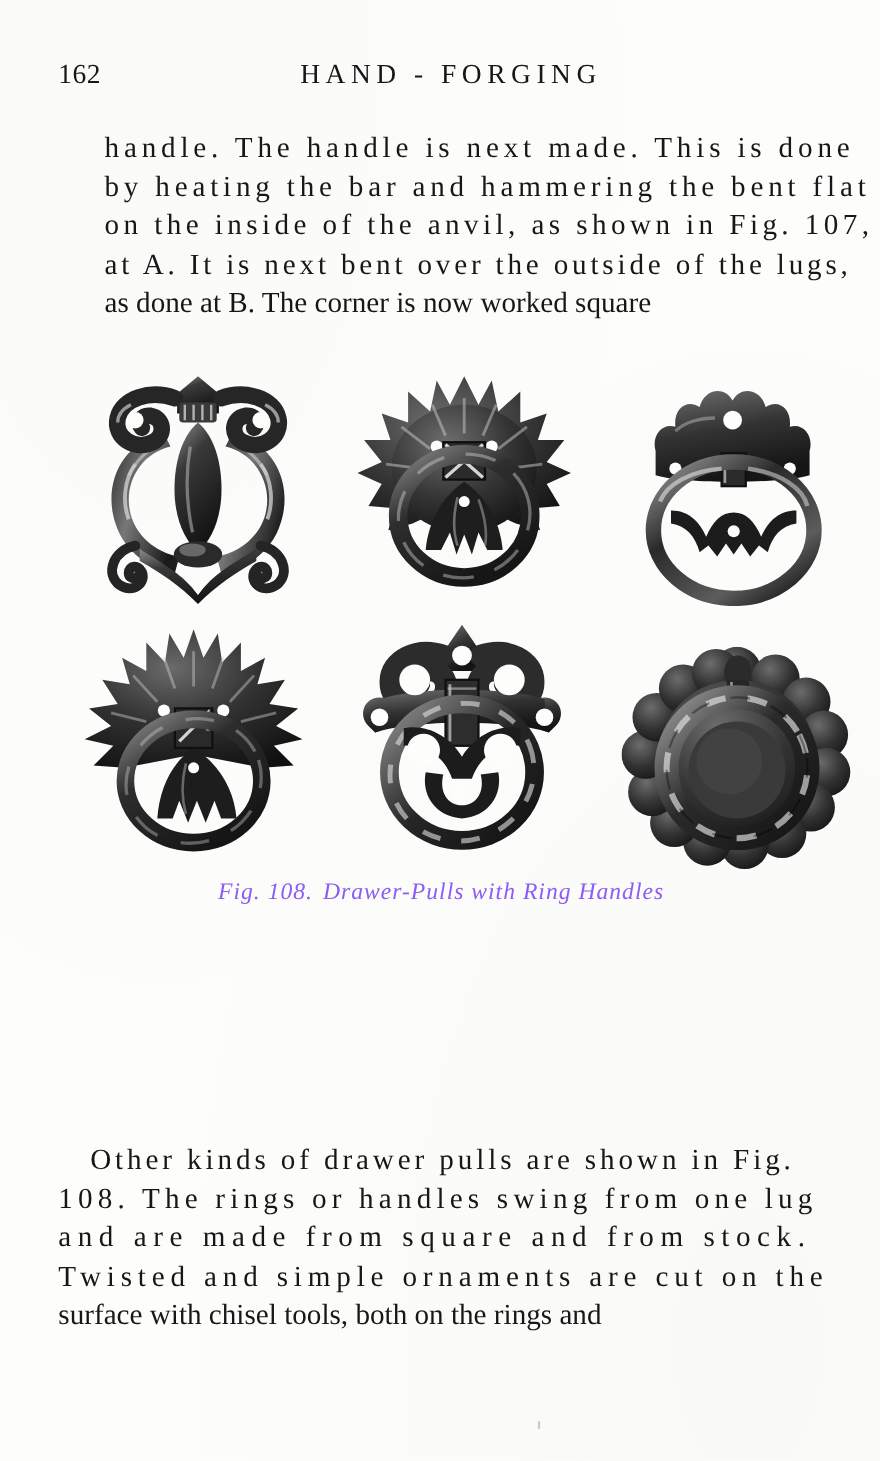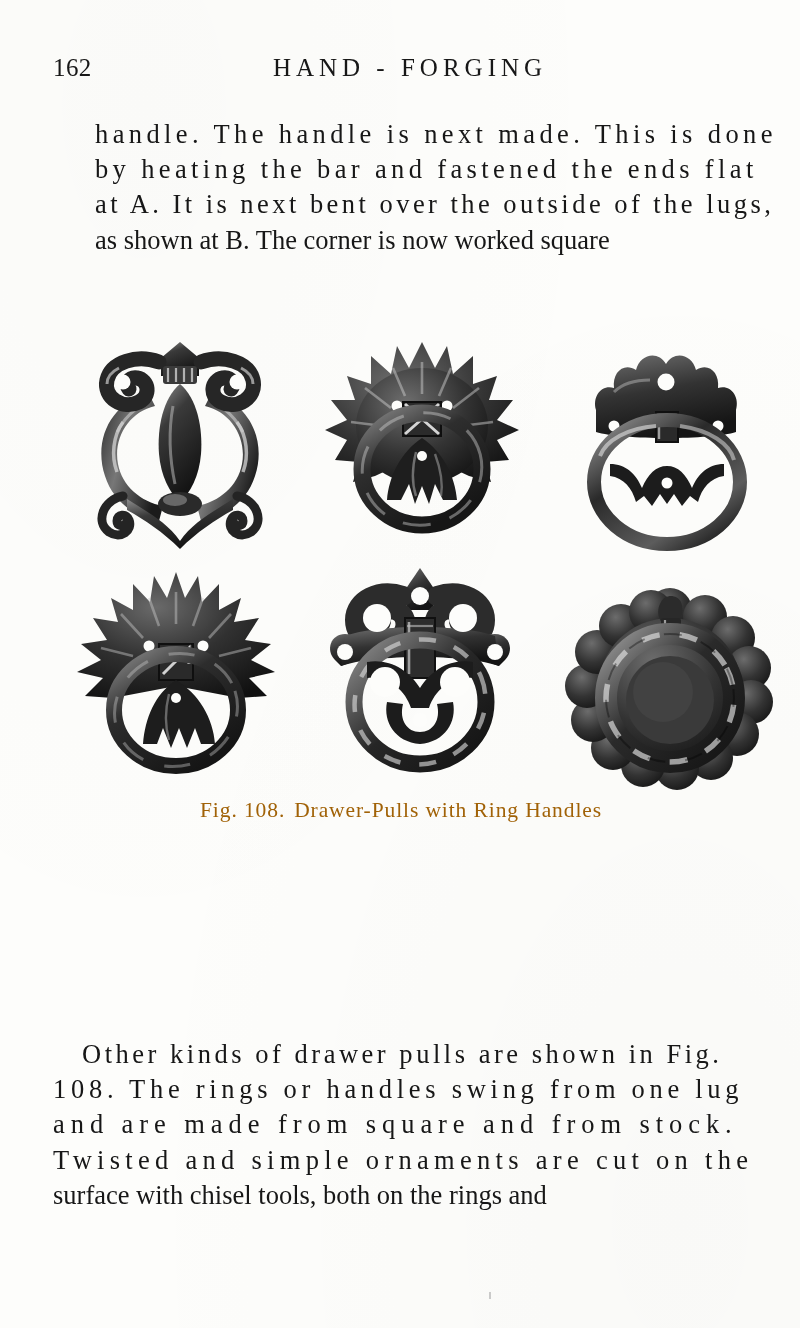--- a/index.html
+++ b/index.html
@@ -113,23 +113,24 @@
   .c5 { left: 520px; top: 258px; }
 
   .fig-cell svg { display: block; width: 100%; height: 100%; }
 
   .fig-caption {
     position: absolute;
     left: 0;
     top: 468px;
     width: 712px;
     text-align: center;
+    font-style: italic;
     font-size: 21.5px;
     letter-spacing: 0.9px;
-    color: #a16207;
+    color: #8b5cf6;
   }
   .fig-caption .cap-num { margin-right: 9px; }
 
   
   .speck {
     position: absolute;
     left: 489px;
     top: 1292px;
     width: 2px;
     height: 7px;
@@ -144,23 +145,24 @@
 
 <div class="content">
 
   <div class="running-head">
     <div class="folio">162</div>
     <div class="head-title">HAND - FORGING</div>
   </div>
 
   <div class="para" id="para-top">
     <span class="line" style="display: block; letter-spacing: 4.37988px;">handle.   The handle is next made.   This is done</span>
-    <span class="line" style="display: block; letter-spacing: 4.35729px;">by heating the bar and fastened the ends flat</span>
+    <span class="line" style="display: block; letter-spacing: 4.35729px;">by heating the bar and hammering the bent flat</span>
+    <span class="line" style="display: block; letter-spacing: 4.00553px;">on the inside of the anvil, as shown in Fig. 107,</span>
     <span class="line" style="display: block; letter-spacing: 3.46256px;">at A.   It is next bent over the outside of the lugs,</span>
-    <span class="line" style="display: block;">as shown at B.   The corner is now worked square</span>
+    <span class="line" style="display: block;">as done at B.   The corner is now worked square</span>
   </div>
 
   <div class="figure">
     <div class="fig-grid">
 
       <div class="fig-cell c0">
         <svg viewBox="0 0 210 215" xmlns="http://www.w3.org/2000/svg">
           <defs>
             <linearGradient id="ir1" x1="0" y1="0" x2="0.4" y2="1">
               <stop offset="0" stop-color="#8e8e8e"></stop>

